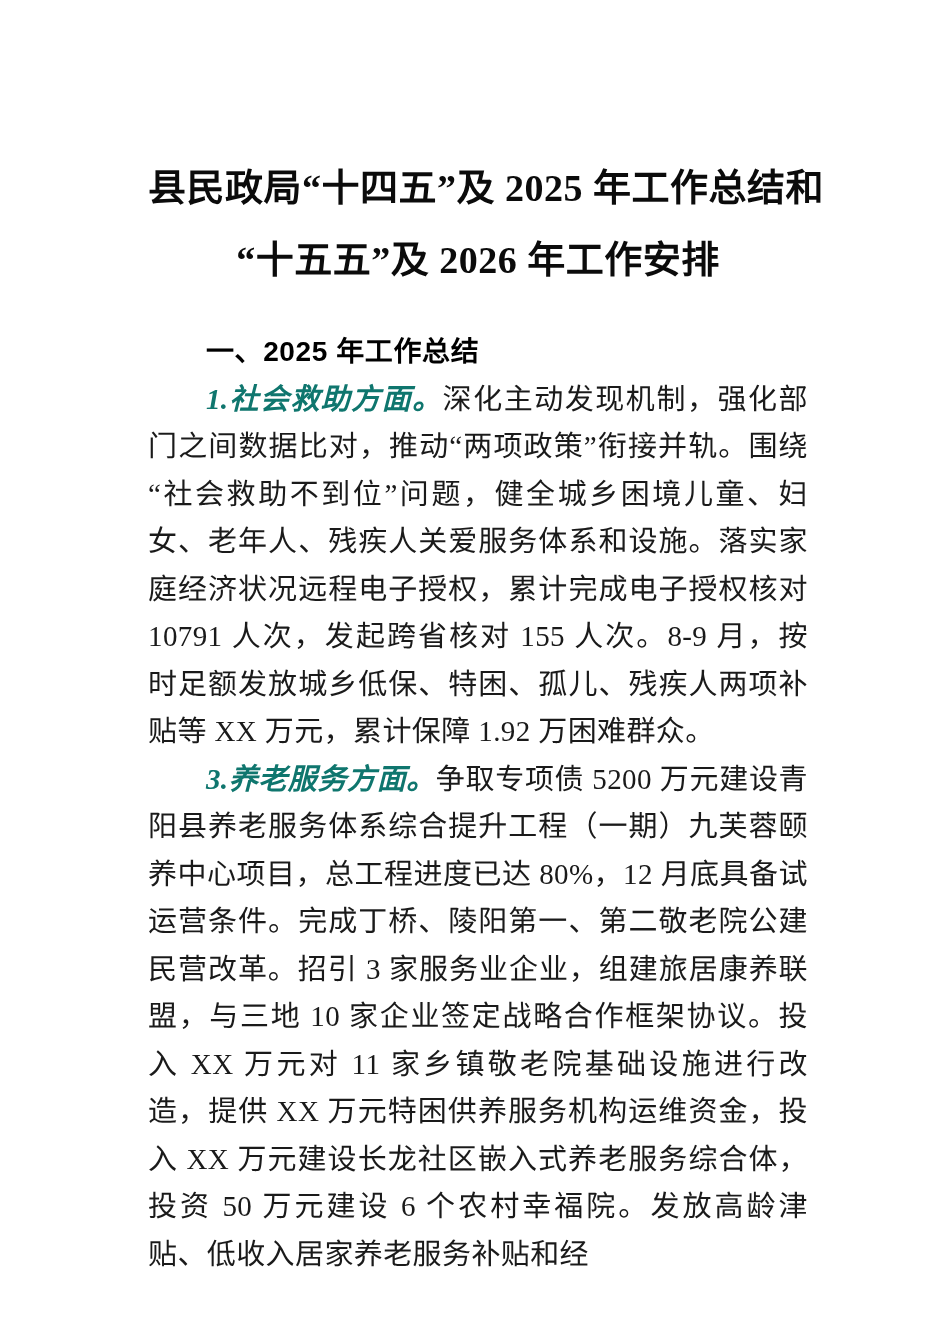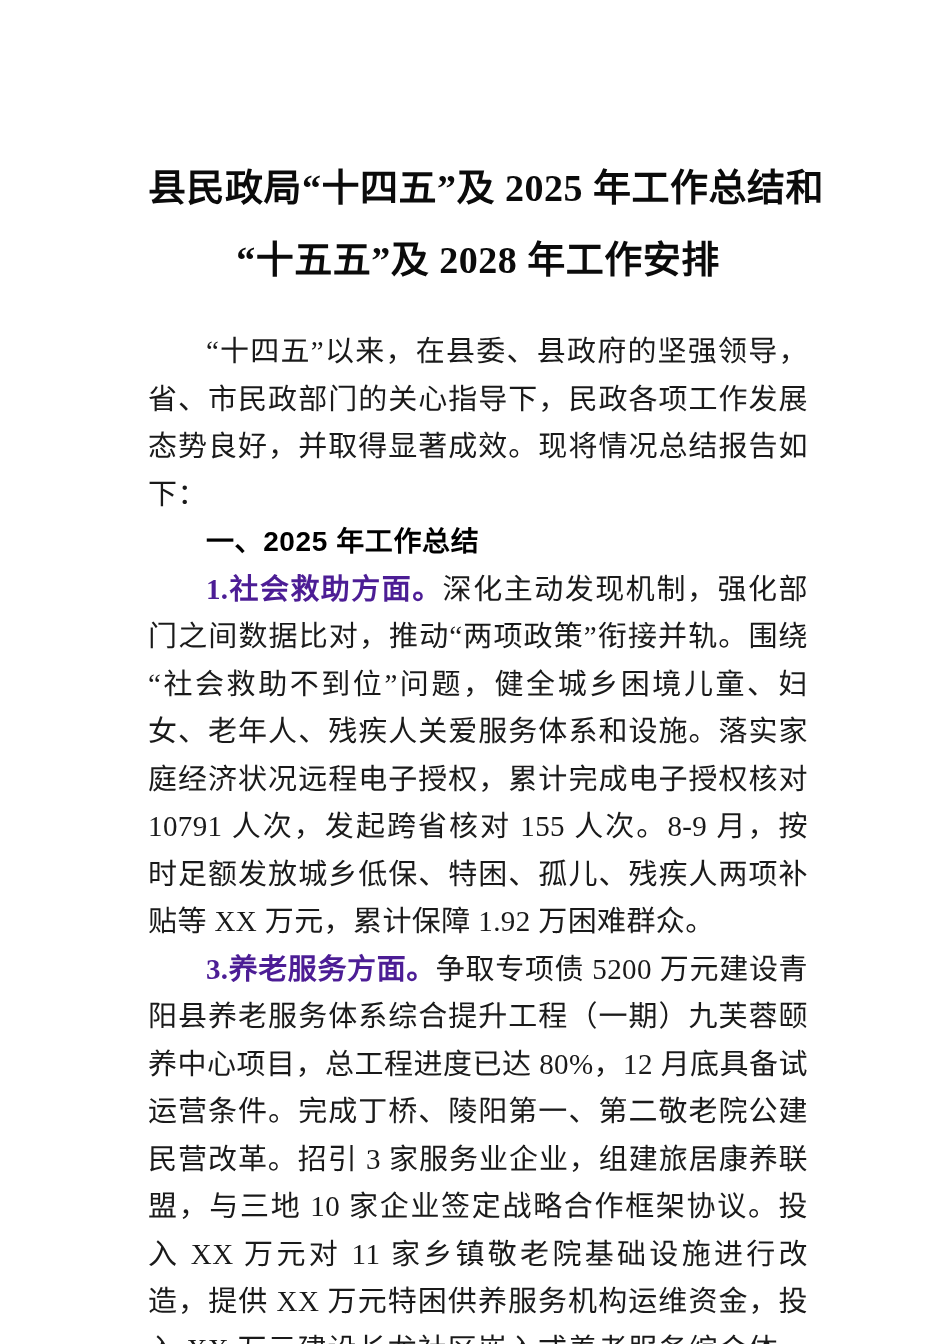--- a/index.html
+++ b/index.html
@@ -70,40 +70,40 @@
     text-indent: 58px;
     margin: 0;
     color: #000000;
     letter-spacing: 0.6px;
   }
 
   
   .lead {
     font-family: "Liberation Serif", "DejaVu Serif", serif;
     font-weight: 700;
-    color: #4c1d95;
+    color: #0f766e;
     letter-spacing: 0.3px;
+    font-style: italic;
   }
 
   
   .para, .sec-heading, .doc-title { text-rendering: optimizeLegibility; }
 </style>
 </head>
 <body>
 
 <div class="page">
 
   <div class="doc-title">
     <span class="tline">县民政局“十四五”及 2025 年工作总结和</span>
-    <span class="tline">“十五五”及 2028 年工作安排</span>
+    <span class="tline">“十五五”及 2026 年工作安排</span>
   </div>
 
   <div class="body-region">
 
-    <p class="para">“十四五”以来，在县委、县政府的坚强领导，省、市民政部门的关心指导下，民政各项工作发展态势良好，并取得显著成效。现将情况总结报告如下：</p>
 
     <p class="sec-heading">一、2025 年工作总结</p>
 
     <p class="para"><span class="lead">1.社会救助方面。</span><span>深化主动发现机制，强化部门之间数据比对，推动“两项政策”衔接并轨。围绕“社会救助不到位”问题，健全城乡困境儿童、妇女、老年人、残疾人关爱服务体系和设施。落实家庭经济状况远程电子授权，累计完成电子授权核对 10791 人次，发起跨省核对 155 人次。8-9 月，按时足额发放城乡低保、特困、孤儿、残疾人两项补贴等 XX 万元，累计保障 1.92 万困难群众。</span></p>
 
     <p class="para"><span class="lead">3.养老服务方面。</span><span>争取专项债 5200 万元建设青阳县养老服务体系综合提升工程（一期）九芙蓉颐养中心项目，总工程进度已达 80%，12 月底具备试运营条件。完成丁桥、陵阳第一、第二敬老院公建民营改革。招引 3 家服务业企业，组建旅居康养联盟，与三地 10 家企业签定战略合作框架协议。投入 XX 万元对 11 家乡镇敬老院基础设施进行改造，提供 XX 万元特困供养服务机构运维资金，投入 XX 万元建设长龙社区嵌入式养老服务综合体，投资 50 万元建设 6 个农村幸福院。发放高龄津贴、低收入居家养老服务补贴和经</span></p>
 
   </div>
 
 </div>

